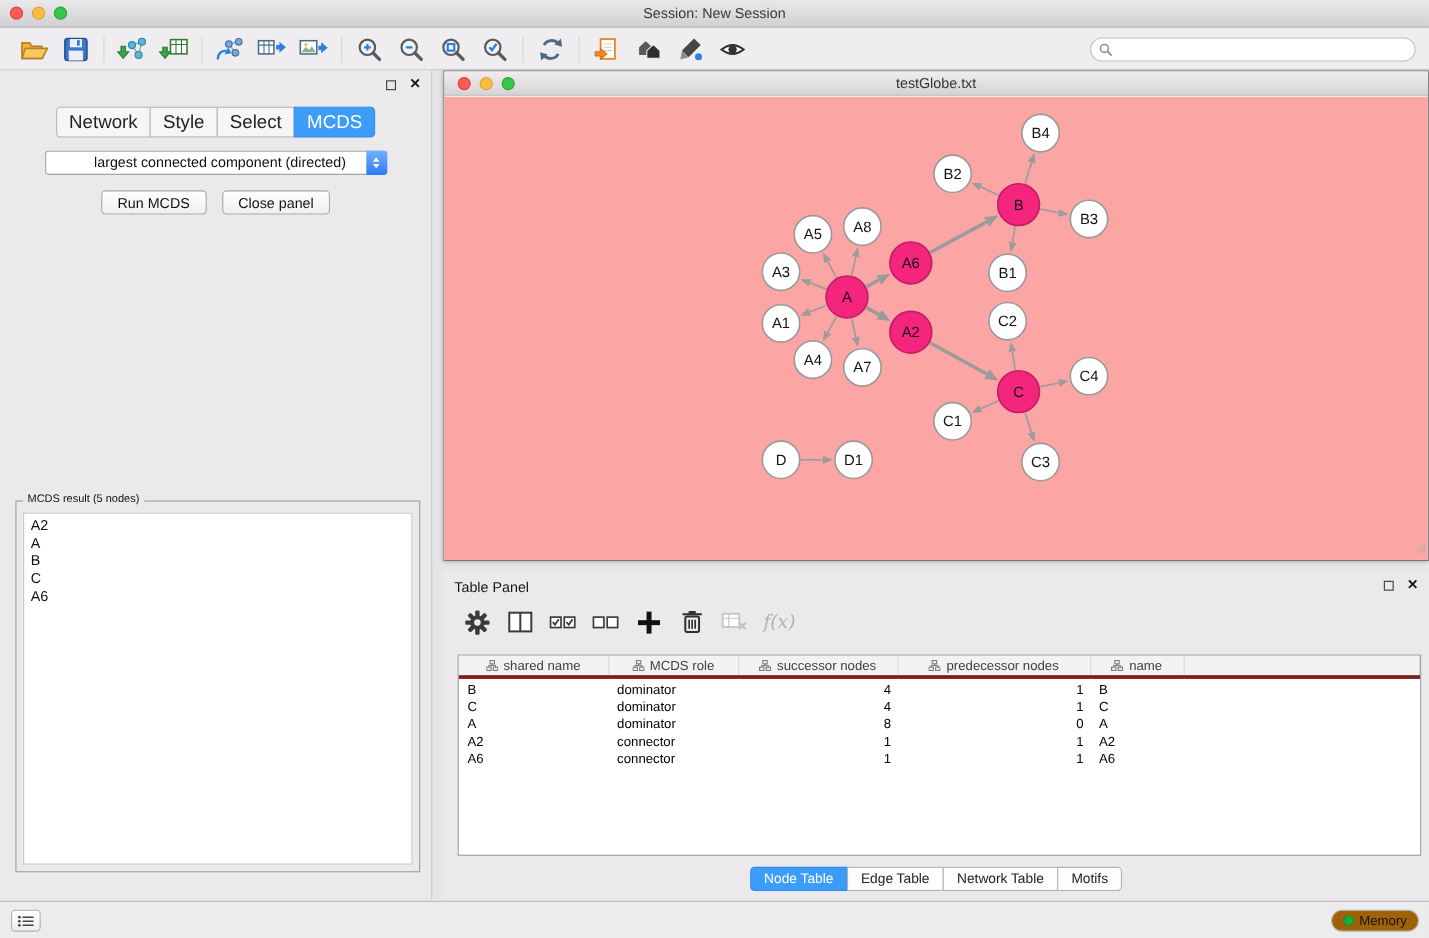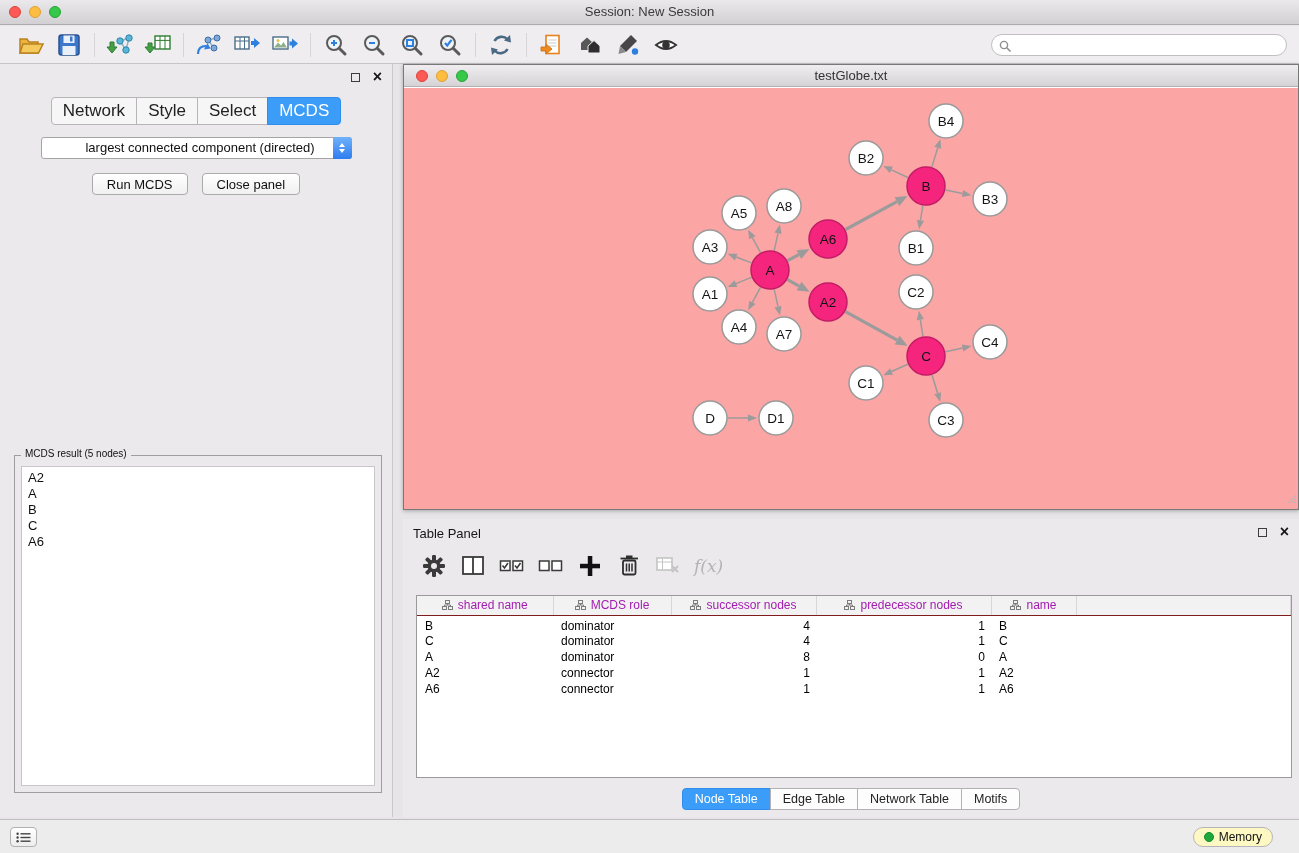--- a/index.html
+++ b/index.html
@@ -75,38 +75,38 @@
   .grip { position:absolute; right:1px; bottom:1px; }
 
   
   .table-panel { position:absolute; left:403px; top:519px; width:896px; height:298px; background:#ebe9eb; }
   .tp-toolbar { height:42px; display:flex; align-items:center; padding-left:18px; gap:7px; }
   .tpbtn { width:32px; height:32px; display:flex; align-items:center; 
     background:transparent; border:none; padding:0; cursor:default; }
   .fx { font-family:"DejaVu Serif", serif; font-style:italic; font-size:17px; color:#b4b2b4; }
   .tp-table-box { position:absolute; left:13px; right:7px; top:76px; height:183px; background:#fff; border:1px solid #9b999b; overflow:hidden; }
   table.tp-table { width:100%; border-collapse:collapse; table-layout:fixed; }
-  .tp-table th { height:19px; background:#f3f2f3; border-right:1px solid #d8d6d8; border-bottom:1px solid #7f1d1d;
-    font-size:12px; font-weight:normal; color:#a21caf; padding:0 4px; }
+  .tp-table th { height:19px; background:#f3f2f3; border-right:1px solid #d8d6d8; border-bottom:3px solid #7f1d1d;
+    font-size:12px; font-weight:normal; color:#404040; padding:0 4px; }
   .tp-table th .hdr { display:flex; align-items:center; justify-content:center; gap:5px; }
   .tp-table td { font-size:12px; height:16px; padding:0 8px; color:#000; white-space:nowrap; overflow:hidden; }
   .tp-table td.num { text-align:right; padding-right:6px; }
   .tp-table tbody tr:first-child td { padding-top:3px; }
   .tp-tabs { position:absolute; bottom:7px; left:0; right:0; display:flex; justify-content:center; }
   .tp-tab { font-size:12.5px; padding:3px 12px; background:#fdfdfd; border:1px solid #b3b1b3; margin-left:-1px; color:#222; cursor:default; }
   .tp-tab:first-child { border-radius:4px 0 0 4px; margin-left:0; }
   .tp-tab:last-child { border-radius:0 4px 4px 0; }
   .tp-tab.active { background:#3b9df8; border-color:#2f8df0; color:#fff; }
 
   
   .statusbar { position:absolute; left:0; right:0; bottom:0; height:34px; background:#ececec; border-top:1px solid #bfbdbf; }
   .menu-btn { position:absolute; left:10px; top:7px; width:27px; height:20px; border:1px solid #b2b0b2;
     border-radius:4px; background:linear-gradient(#ffffff,#ededed); display:flex; align-items:center; justify-content:center; padding:0; }
-  .memory-btn { position:absolute; right:26px; top:7px; height:20px; border:1px solid #b7b5b7; border-radius:10px;
-    background:#fef9c3; display:flex; align-items:center; gap:5px; padding:0 10px; font-size:12px; color:#111; }
+  .memory-btn { position:absolute; right:9px; top:7px; height:20px; border:1px solid #b7b5b7; border-radius:10px;
+    background:#a16207; display:flex; align-items:center; gap:5px; padding:0 10px; font-size:12px; color:#111; }
   .mem-dot { width:10px; height:10px; border-radius:50%; background:#1fa83c; border:1px solid #168a2e; }
 </style>
 </head>
 <body>
 
 <div class="app">
 
   <div class="titlebar">
     <div class="traffic">
       <span class="tl red"></span>

